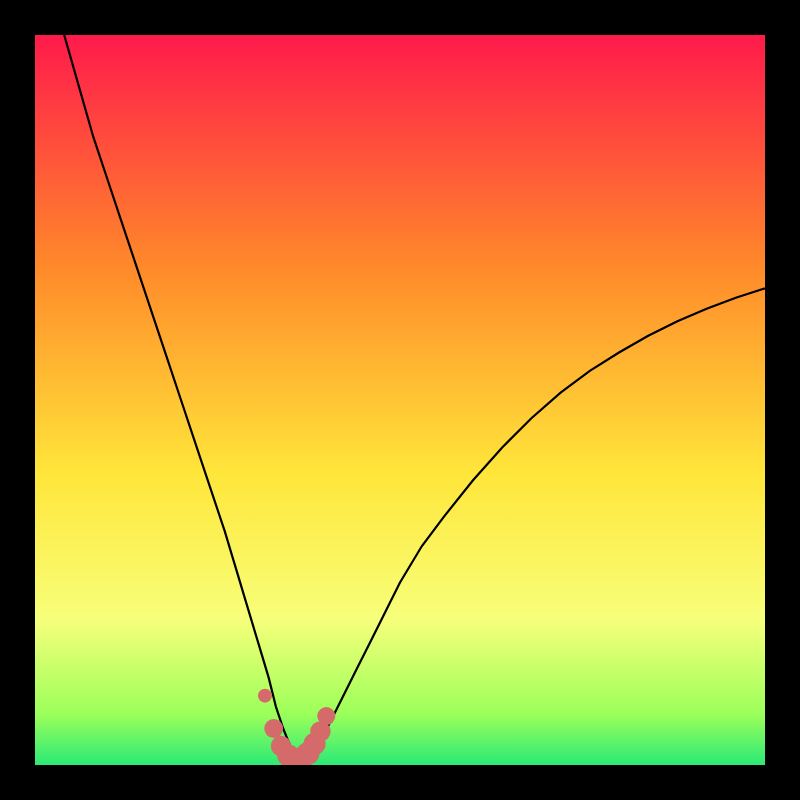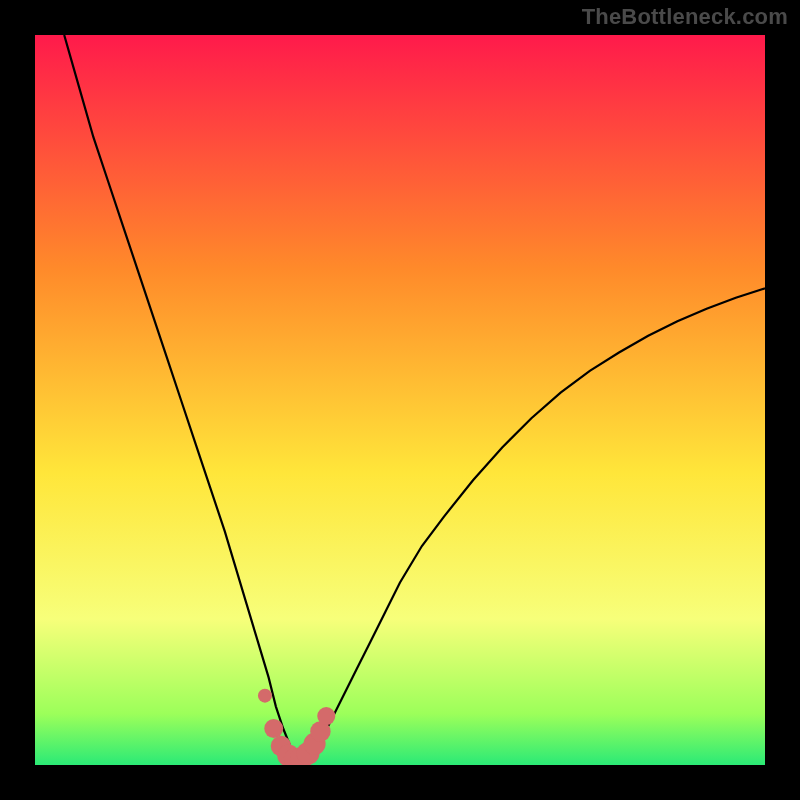--- a/index.html
+++ b/index.html
@@ -34,21 +34,20 @@
     top: 35px;
     width: 730px;
     height: 730px;
   }
   svg { display: block; }
 </style>
 </head>
 <body>
 
 <div class="frame">
-  <div class="watermark">TheBottleneck.com</div>
   <div class="plot-wrap">
     <svg id="chart-svg" width="730" height="730" viewBox="0 0 730 730">
       <defs>
         <linearGradient id="bg-grad" x1="0" y1="0" x2="0" y2="1">
             <stop offset="0.0%" stop-color="#ff1a4b"></stop>
             <stop offset="32.0%" stop-color="#ff8a2a"></stop>
             <stop offset="60.0%" stop-color="#ffe63a"></stop>
             <stop offset="80.0%" stop-color="#f7ff7a"></stop>
             <stop offset="93.0%" stop-color="#9cff5a"></stop>
             <stop offset="100.0%" stop-color="#2bea76"></stop>

